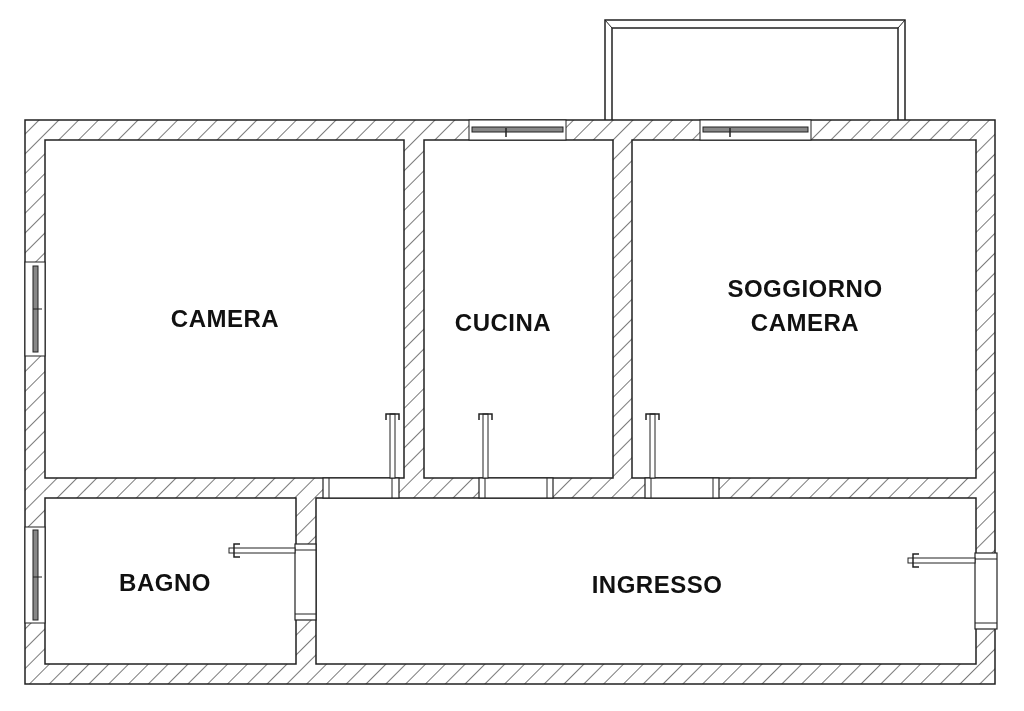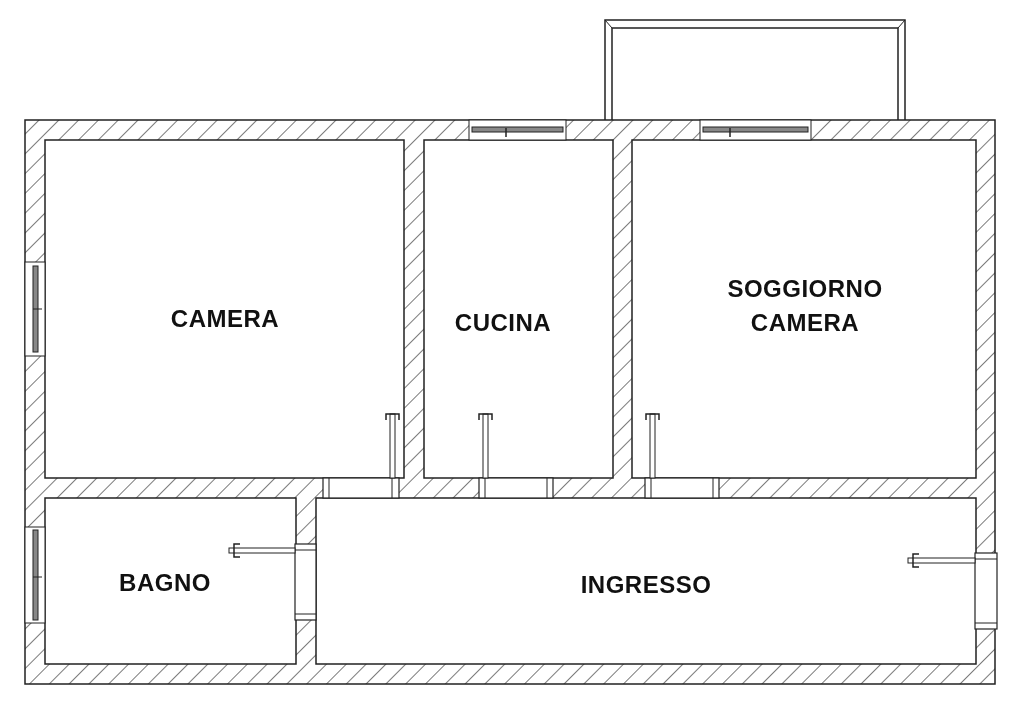--- a/index.html
+++ b/index.html
@@ -88,13 +88,13 @@
     <rect x="908" y="558" width="67" height="5" fill="#fff" stroke="#222" stroke-width="1"></rect>
     <path d="M919 554 H913 V567 H919" fill="none" stroke="#222" stroke-width="1.5"></path>
   </g>
 </svg>
 
 <div class="room-label" style="left:120px; top:302px; width:210px;">CAMERA</div>
 <div class="room-label" style="left:424px; top:306px; width:158px;">CUCINA</div>
 <div class="room-label" style="left:680px; top:272px; width:250px;">SOGGIORNO
 CAMERA</div>
 <div class="room-label" style="left:90px; top:566px; width:150px;">BAGNO</div>
-<div class="room-label" style="left:521px; top:568px; width:250px;">INGRESSO</div>
+<div class="room-label" style="left:532px; top:568px; width:250px;">INGRESSO</div>
 
 </body></html>

